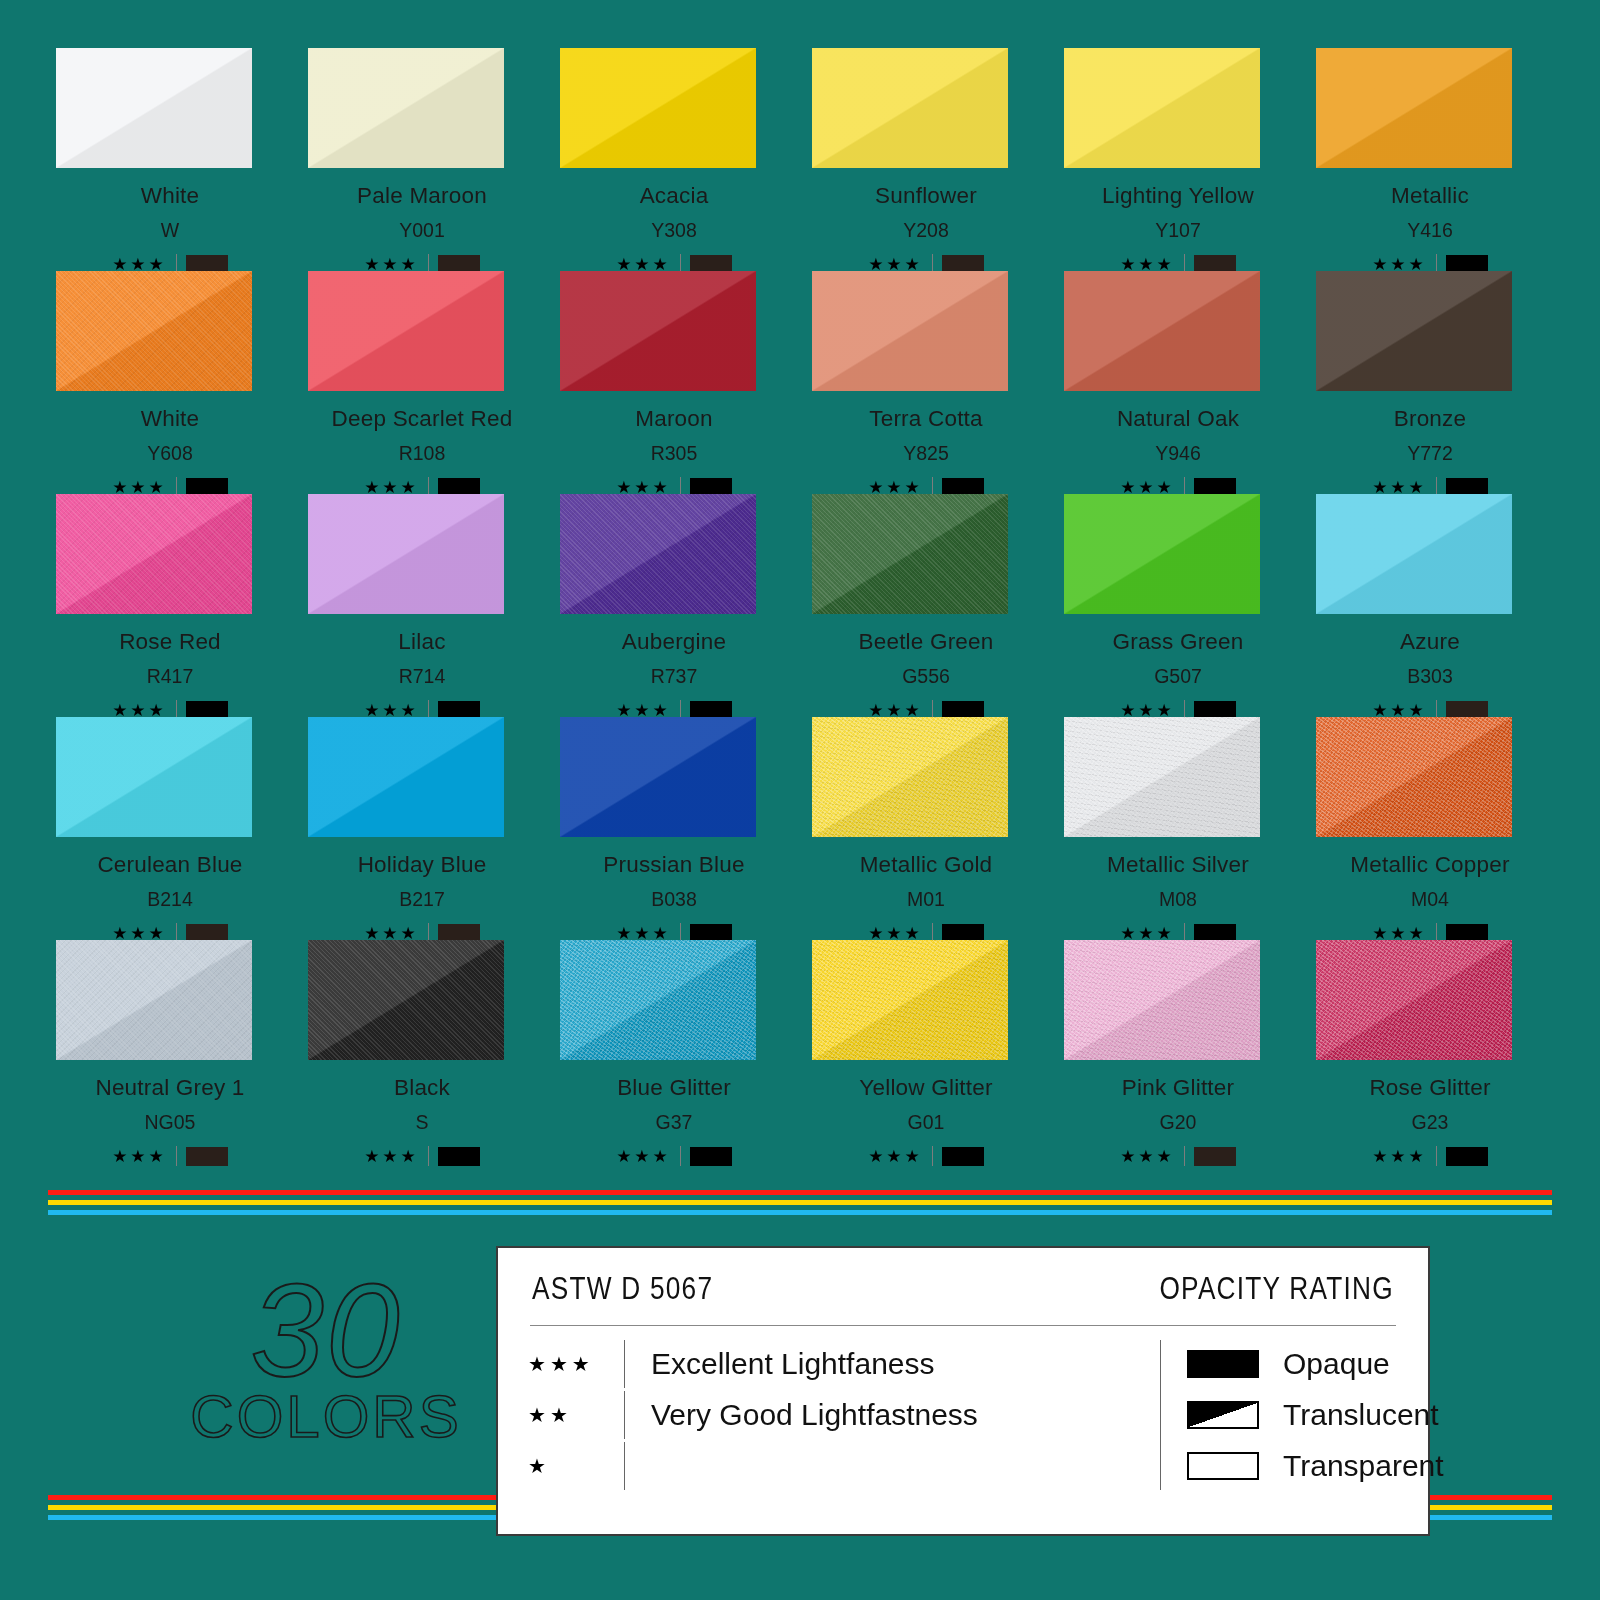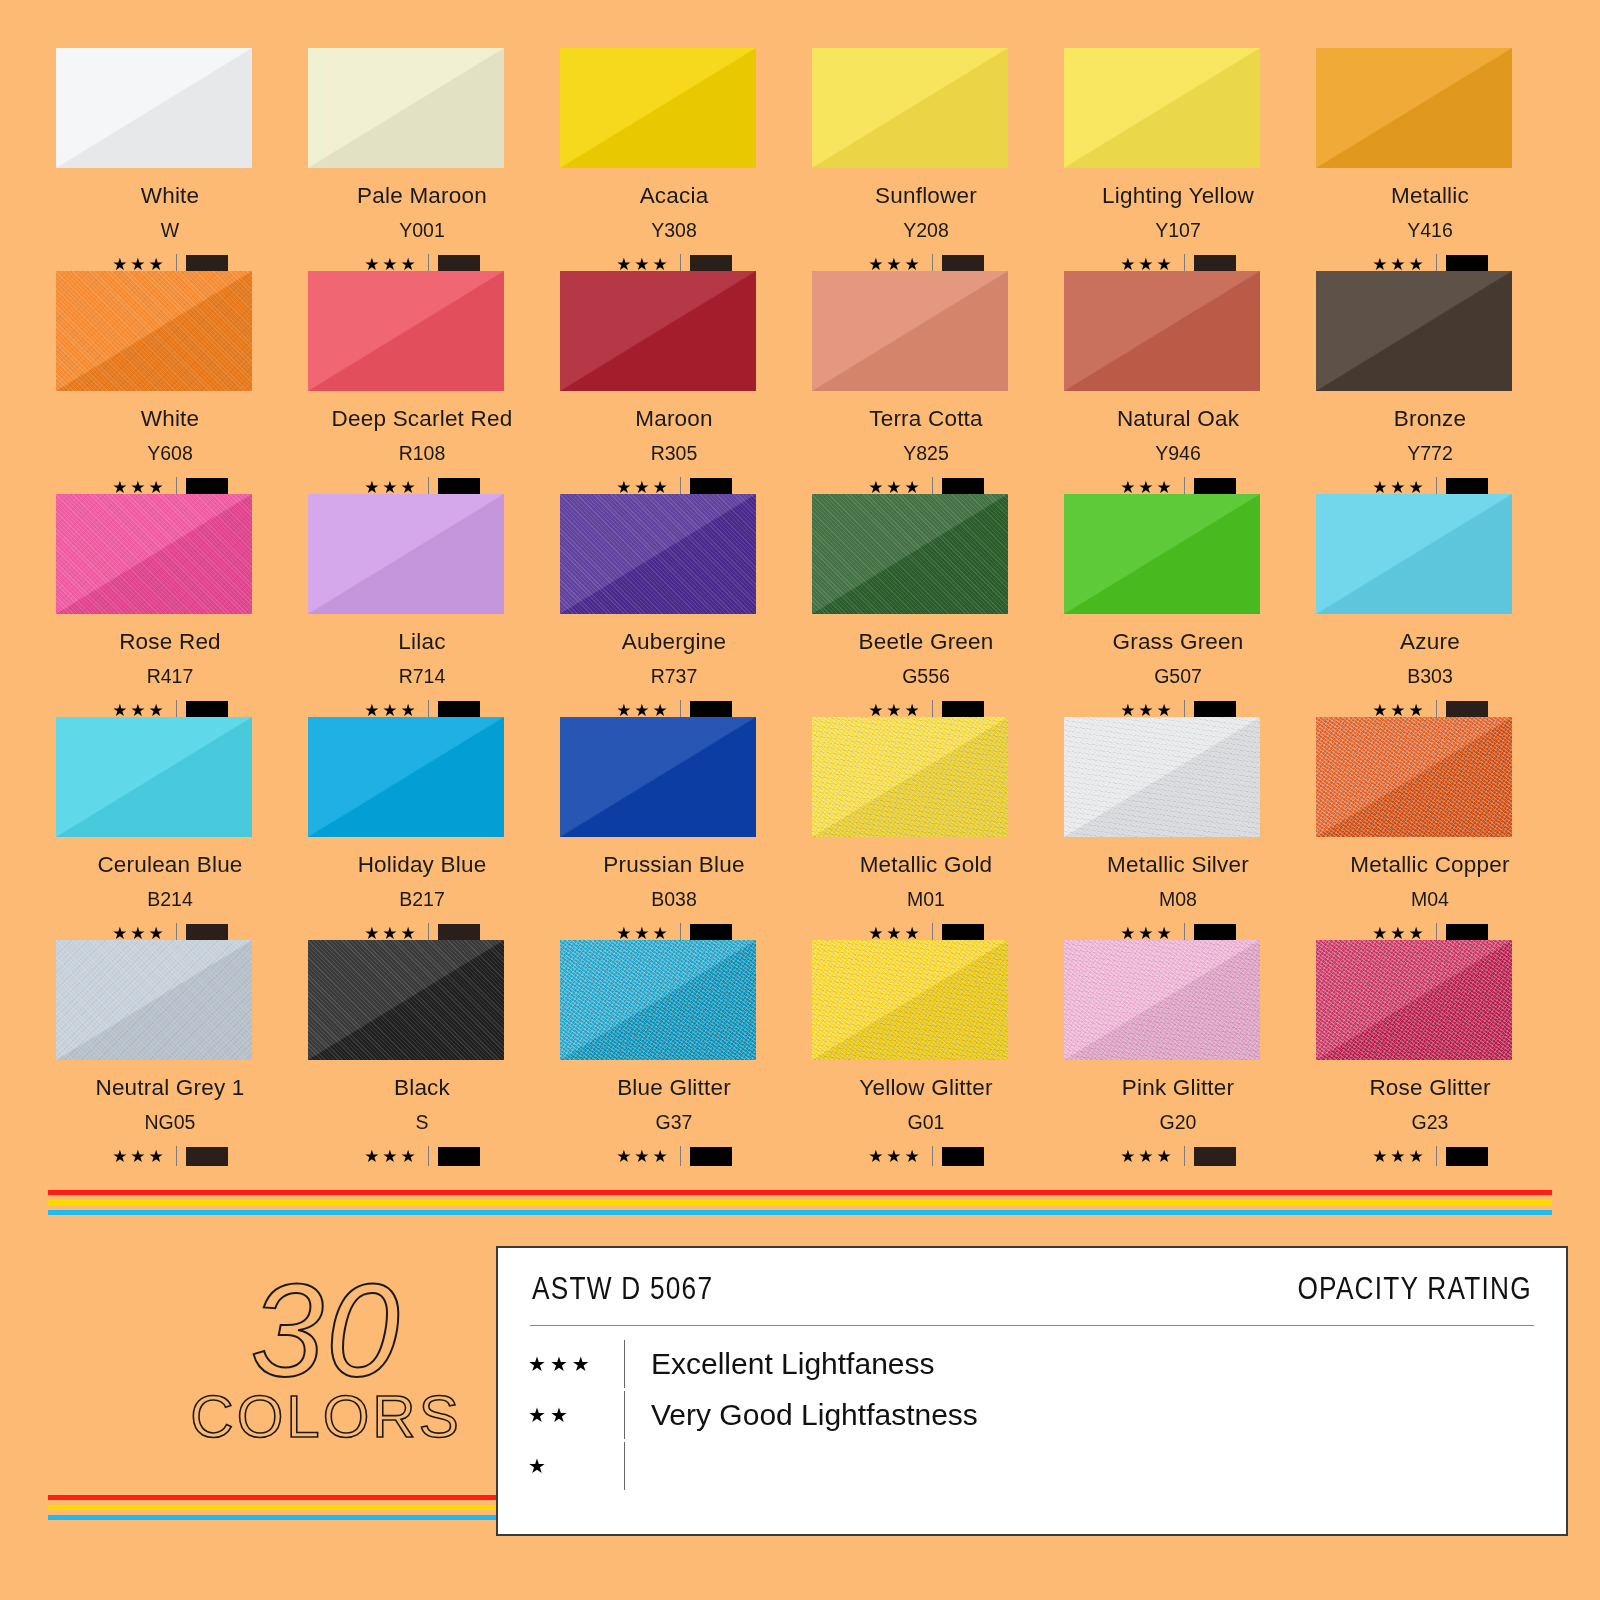--- a/index.html
+++ b/index.html
@@ -5,21 +5,21 @@
   * { box-sizing: border-box; margin: 0; padding: 0; }
   html, body {
     width: 1600px; height: 1600px;
     background: #ffffff;
     font-family: "Liberation Sans", sans-serif;
     overflow: hidden;
   }
   #page {
     position: relative;
     width: 1600px; height: 1600px;
-    background: #fdba74;
+    background: #0f766e;
   }
 
   
   #swatch-grid {
     position: absolute;
     left: 48px; top: 48px;
     width: 1504px;
     display: grid;
     grid-template-columns: repeat(6, 1fr);
     grid-auto-rows: 223px;
@@ -148,21 +148,21 @@
     line-height: 1;
     margin-top: -4px;
     color: transparent;
     -webkit-text-stroke: 1.6px #1a1a1a;
     letter-spacing: 3px;
   }
 
   #legend-panel {
     position: absolute;
     left: 496px; top: 1246px;
-    width: 1072px; height: 290px;
+    width: 934px; height: 290px;
     border: 2px solid #3a3a3a;
     background: #fff;
     padding: 22px 30px 10px 30px;
   }
   .lg-head {
     display: flex;
     justify-content: space-between;
     align-items: baseline;
     padding: 0 4px;
   }
@@ -735,16 +735,36 @@
           <div class="lg-row">
             <span class="lg-stars">★★</span>
             <span class="lg-sep"></span>
             <span class="lg-text">Very Good Lightfastness</span>
           </div>
           <div class="lg-row">
             <span class="lg-stars">★</span>
             <span class="lg-sep"></span>
           </div>
         </div>
+      <div class="lg-col-op" id="legend-opacity">
+          <div class="lg-row">
+            <span class="lg-swatch-wrap">
+              <span class="lg-box opaque"></span>
+            </span>
+            <span class="lg-text">Opaque</span>
+          </div>
+          <div class="lg-row">
+            <span class="lg-swatch-wrap">
+              <span class="lg-box translucent"></span>
+            </span>
+            <span class="lg-text">Translucent</span>
+          </div>
+          <div class="lg-row">
+            <span class="lg-swatch-wrap">
+              <span class="lg-box transparent"></span>
+            </span>
+            <span class="lg-text">Transparent</span>
+          </div>
+        </div>
     </div>
   </div>
 
 </div>
 
 </body></html>

